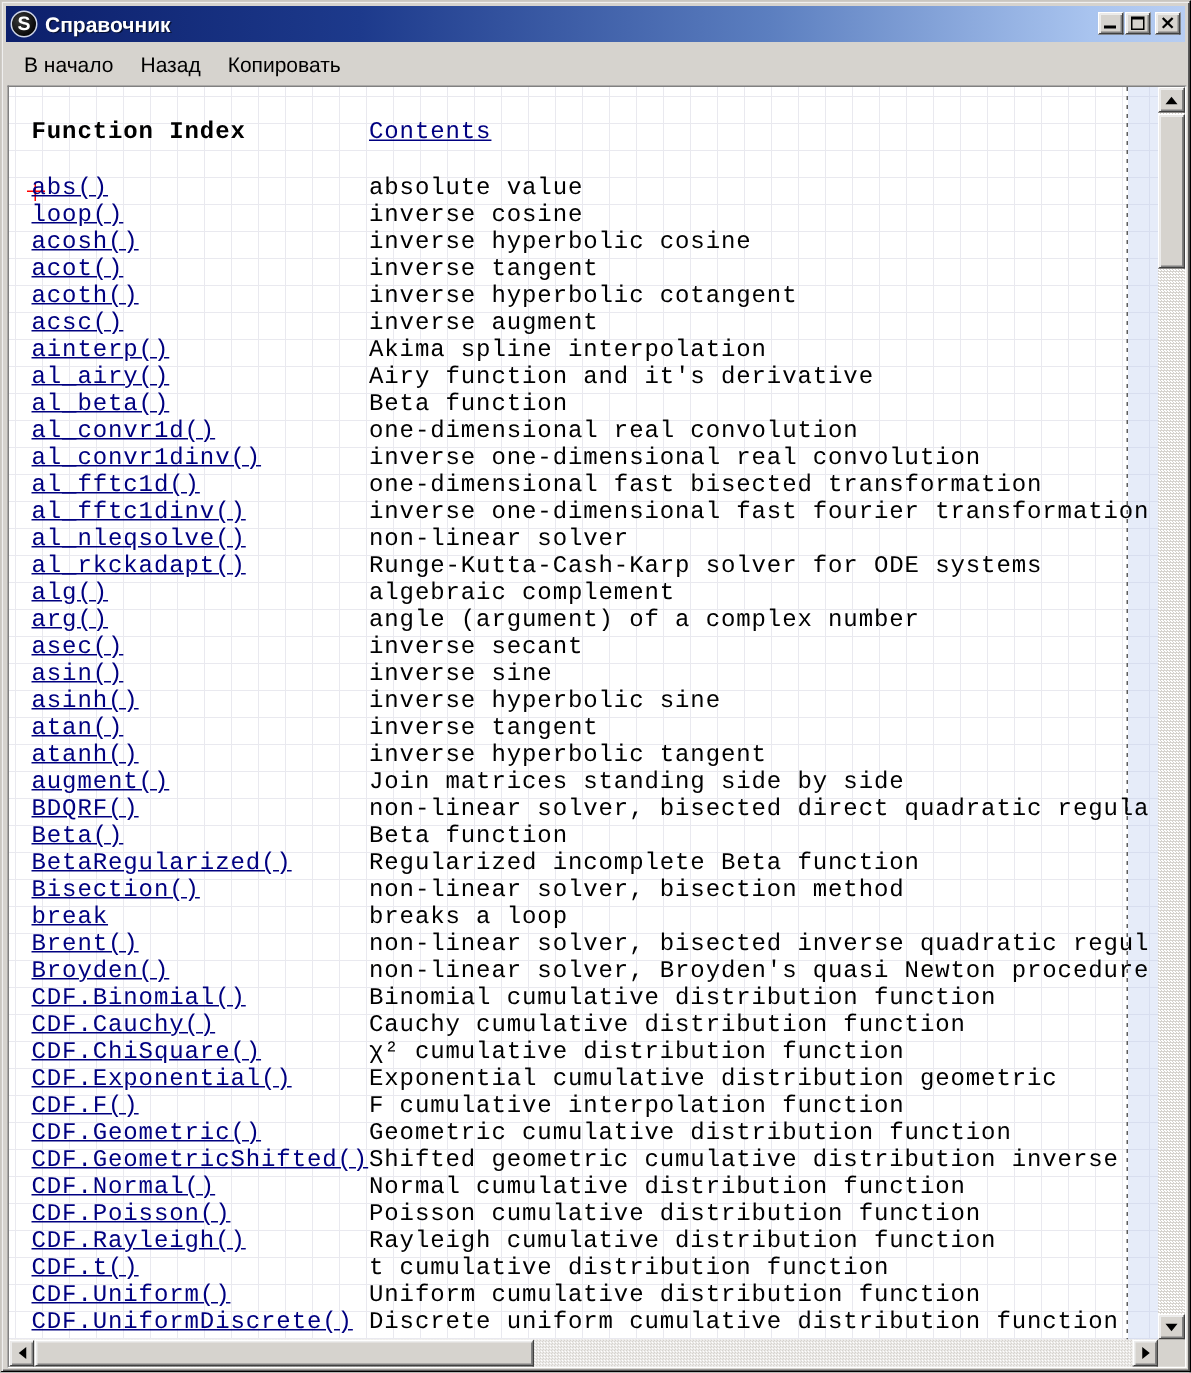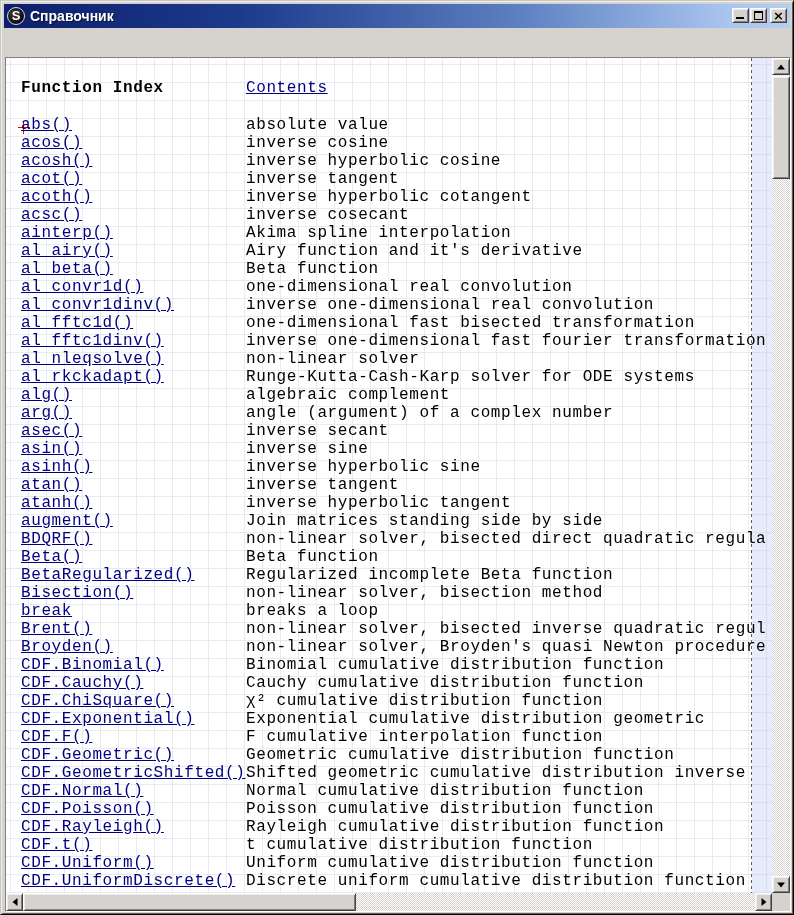--- a/index.html
+++ b/index.html
@@ -116,55 +116,60 @@
         </span>
       <span class="tb-btn btn3d">
           <span class="g-max"></span>
         </span>
       <span class="tb-btn btn3d close">
           <span class="g-close"></span>
         </span>
     </span>
   </div>
 
+  <div class="menubar" id="menubar">
+      <span class="menu-item">В начало</span>
+      <span class="menu-item">Назад</span>
+      <span class="menu-item">Копировать</span>
+    </div>
 
   <div class="client">
     <div class="viewport">
       <div class="margin-col"></div>
       <div class="dashed-line"></div>
       <div class="red-plus"></div>
       <div class="doc">
         <div class="heading-row">
           <span class="fn-heading">Function Index</span>
           <a class="contents-link">Contents</a>
         </div>
         <div id="rows">
             <div class="row" style="top: 58px;">
               <a class="fn">abs()</a>
               <span class="desc">absolute value</span>
             </div>
             <div class="row" style="top: 76px;">
-              <a class="fn">acos()</a>
+              <a class="fn">loop()</a>
               <span class="desc">inverse cosine</span>
             </div>
             <div class="row" style="top: 94px;">
               <a class="fn">acosh()</a>
               <span class="desc">inverse hyperbolic cosine</span>
             </div>
             <div class="row" style="top: 112px;">
               <a class="fn">acot()</a>
               <span class="desc">inverse tangent</span>
             </div>
             <div class="row" style="top: 130px;">
               <a class="fn">acoth()</a>
               <span class="desc">inverse hyperbolic cotangent</span>
             </div>
             <div class="row" style="top: 148px;">
               <a class="fn">acsc()</a>
-              <span class="desc">inverse cosecant</span>
+              <span class="desc">inverse augment</span>
             </div>
             <div class="row" style="top: 166px;">
               <a class="fn">ainterp()</a>
               <span class="desc">Akima spline interpolation</span>
             </div>
             <div class="row" style="top: 184px;">
               <a class="fn">al_airy()</a>
               <span class="desc">Airy function and it's derivative</span>
             </div>
             <div class="row" style="top: 202px;">

